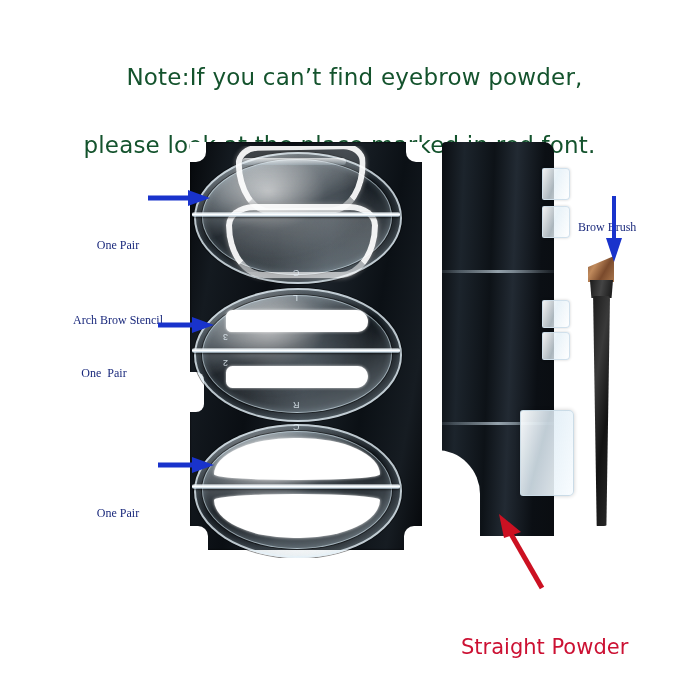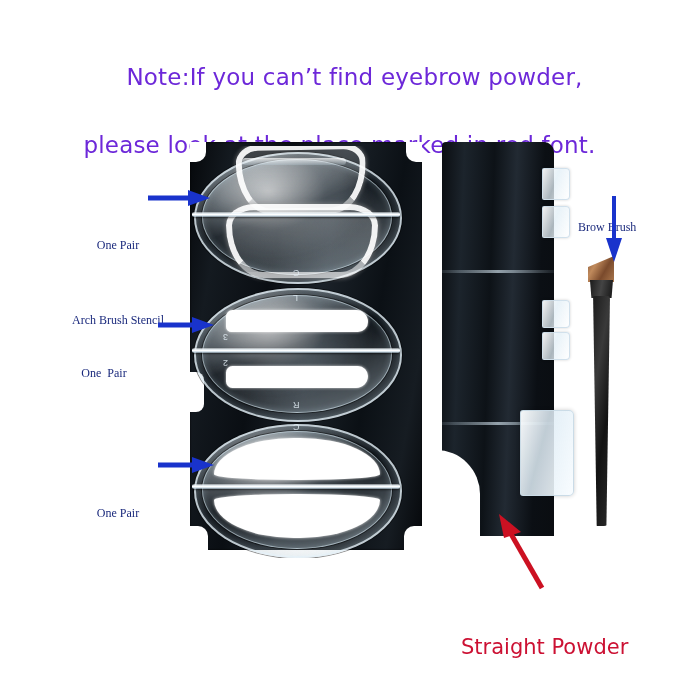--- a/index.html
+++ b/index.html
@@ -19,21 +19,21 @@
     overflow: hidden;
   }
 
   
   .note {
     position: absolute;
     left: 0;
     top: 26px;
     width: 679px;
     text-align: center;
-    color: #6d28d9;
+    color: #14532d;
     font-family: "DejaVu Sans", sans-serif;
     font-size: 23px;
     line-height: 34px;
     letter-spacing: 0.2px;
     white-space: pre;
   }
   .note .line2 { display: block; }
 
   
   .ann {
@@ -281,21 +281,21 @@
     <div class="panel-curve" style="left:256px; top:414px; width:130px; height:24px;"></div>
 
     <div class="brush-bristles" style="left:408px; top:134px; width:26px; height:26px; clip-path:polygon(0% 42%, 100% 0%, 100% 100%, 0% 100%);"></div>
     <div class="brush-ferrule" style="left:409px; top:158px; width:24px; height:18px; clip-path:polygon(4% 0%, 100% 0%, 94% 100%, 10% 100%);"></div>
     <div class="brush-handle" style="left:412px; top:174px; width:18px; height:230px; clip-path:polygon(6% 0%, 100% 0%, 80% 100%, 26% 100%);"></div>
 
   </div>
 
   <div class="ann" style="left:38px; top:183px; width:160px; text-align:center;">
     <div>One Pair</div>
-    <div>Arch Brush Stencil</div>
+    <div>Arch Brow Stencil</div>
   </div>
   <svg class="arrow-h" style="left:148px; top:188px; width:62px; height:20px;" viewBox="0 0 62 20">
     <line x1="0" y1="10" x2="44" y2="10" stroke="#1933cc" stroke-width="5"></line>
     <polygon points="40,2 62,10 40,18" fill="#1933cc"></polygon>
   </svg>
 
   <div class="ann" style="left:24px; top:311px; width:160px; text-align:center;">
     <div>One  Pair</div>
   </div>
   <svg class="arrow-h" style="left:158px; top:315px; width:56px; height:20px;" viewBox="0 0 56 20">

